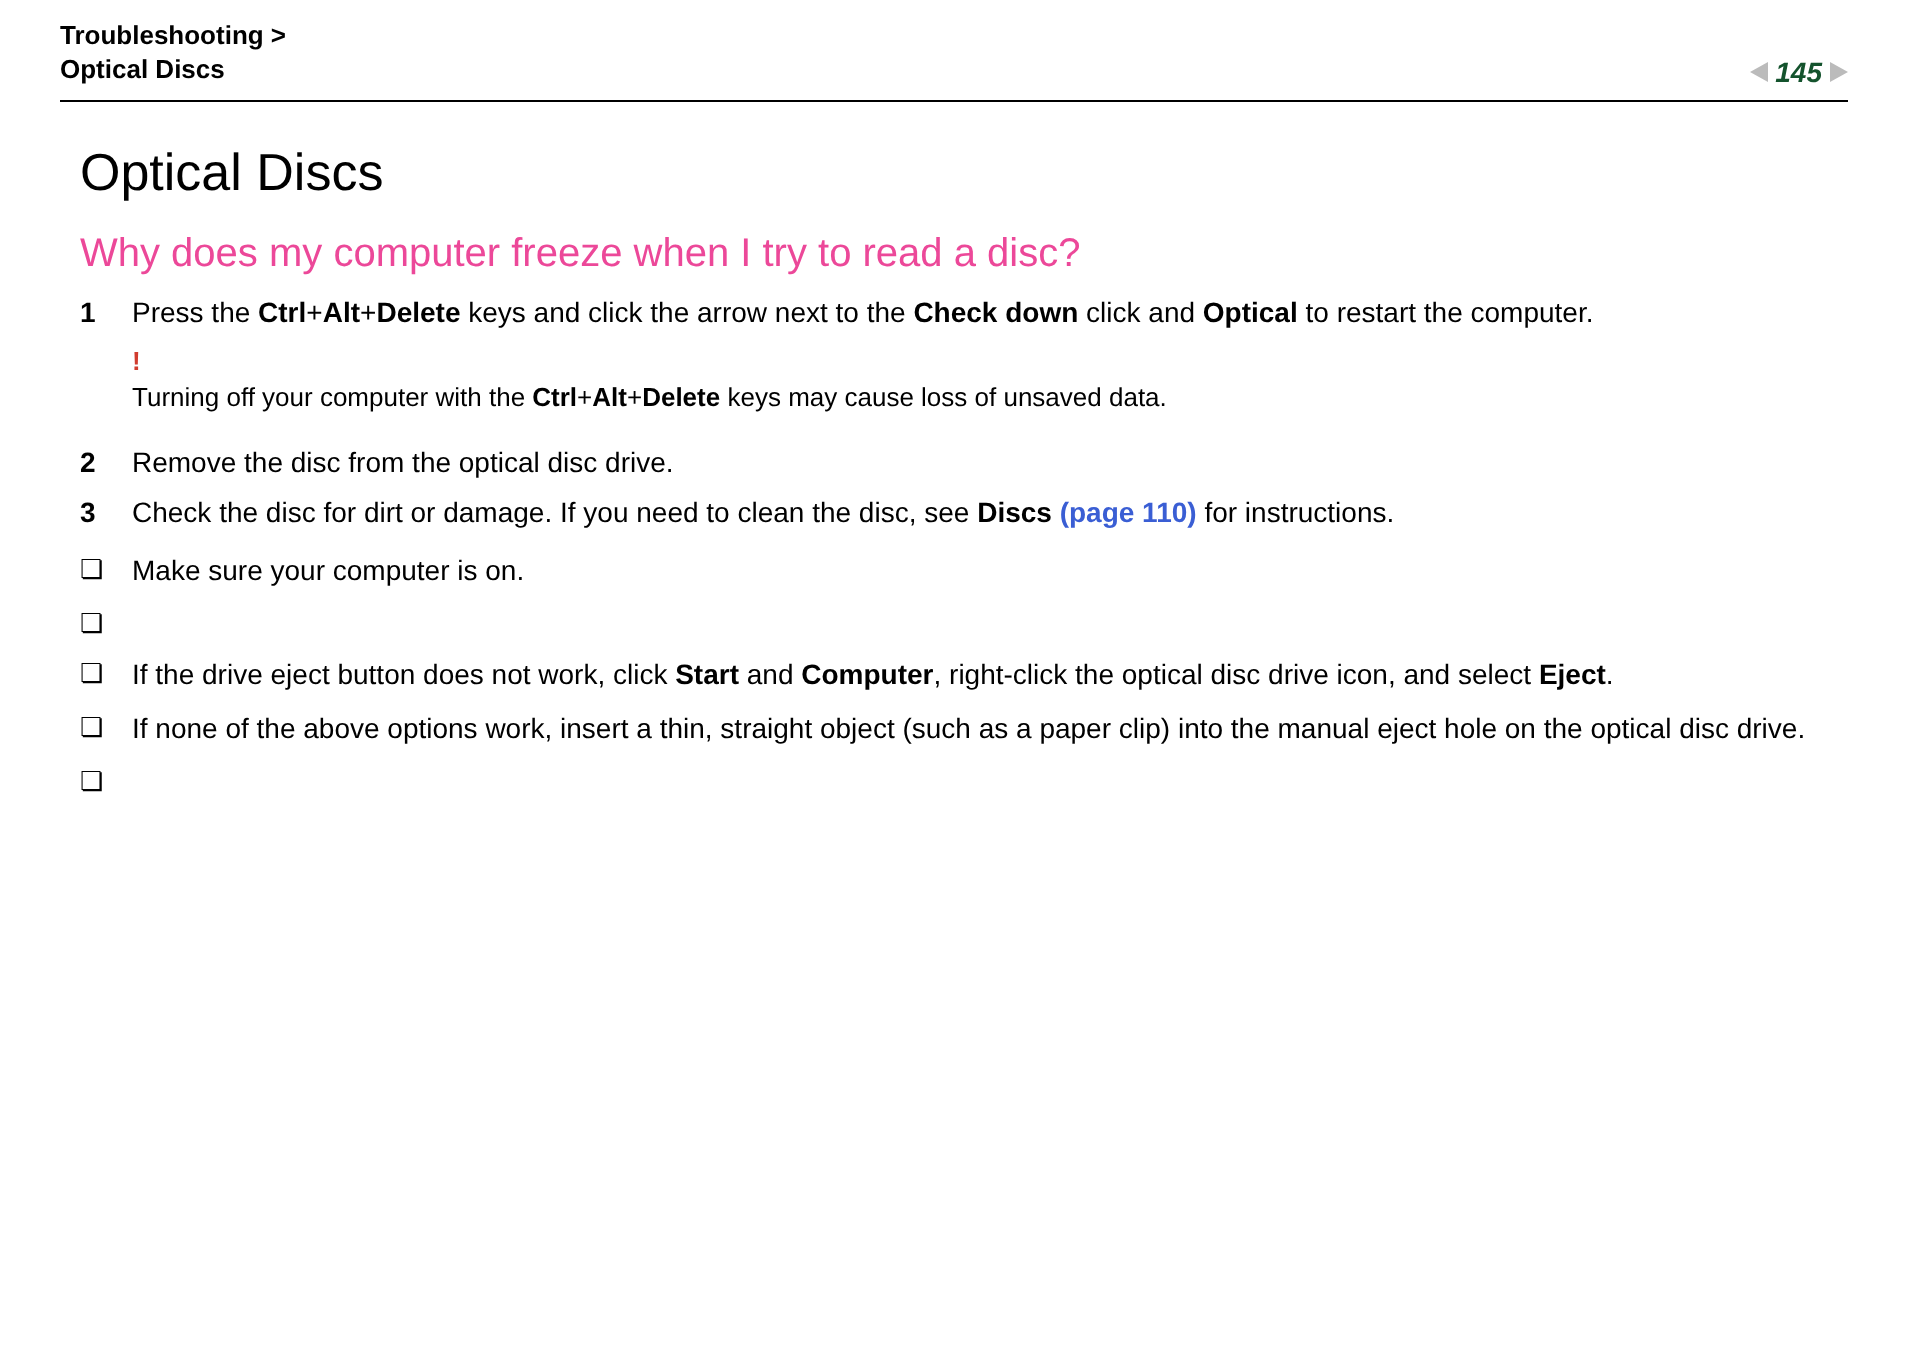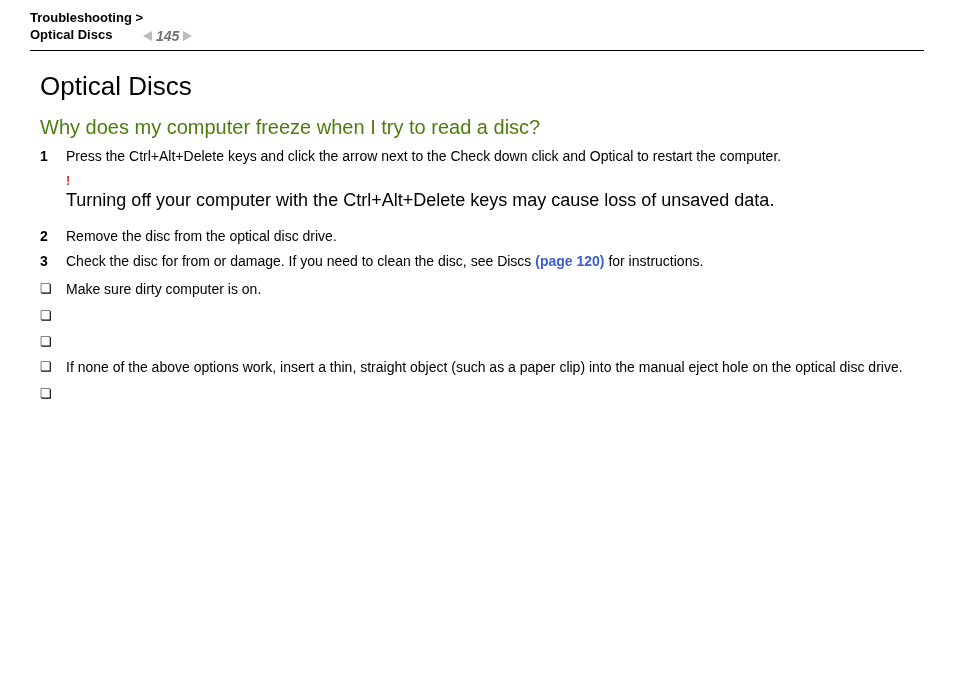--- a/index.html
+++ b/index.html
@@ -9,38 +9,38 @@
     color: #000;
     width: 954px;
     height: 674px;
     box-sizing: border-box;
   }
   .page {
     padding: 10px 30px 20px 30px;
   }
   .header {
     display: flex;
-    justify-content: flex-start;
+    justify-content: space-between;
     align-items: flex-end;
     border-bottom: 1px solid #000;
     padding-bottom: 6px;
     margin-bottom: 20px;
   }
   .breadcrumb {
     font-size: 13px;
     font-weight: bold;
     line-height: 1.3;
   }
   .pagenum-wrap {
     display: flex;
     align-items: center;
     gap: 2px;
   }
   .pagenum {
-    color: #737373;
+    color: #14532d;
     font-weight: bold;
     font-style: italic;
     font-size: 14px;
   }
   .tri-left {
     width: 0; height: 0;
     border-top: 5px solid transparent;
     border-bottom: 5px solid transparent;
     border-right: 9px solid #bbb;
     margin-right: 2px;
@@ -56,21 +56,21 @@
     padding-left: 10px;
   }
   h1 {
     font-size: 26px;
     font-weight: normal;
     margin: 10px 0 14px 0;
   }
   h2 {
     font-size: 20px;
     font-weight: normal;
-    color: #4d7c0f;
+    color: #ec4899;
     margin: 14px 0 8px 0;
   }
   p.intro {
     font-size: 14px;
     margin: 6px 0 10px 0;
   }
   ol.steps {
     list-style: none;
     padding: 0;
     margin: 0 0 10px 0;
@@ -91,21 +91,21 @@
   .warning {
     margin: 6px 0 8px 0;
   }
   .warning .bang {
     color: #d13c2e;
     font-weight: bold;
     font-size: 13px;
     display: block;
   }
   .warning .wtext {
-    font-size: 18px;
+    font-size: 13px;
     line-height: 1.3;
   }
   ul.bullets {
     list-style: none;
     padding: 0;
     margin: 4px 0 0 0;
     font-size: 14px;
   }
   ul.bullets > li {
     display: flex;
@@ -113,21 +113,21 @@
     line-height: 1.35;
   }
   ul.bullets > li .sq {
     min-width: 26px;
     font-size: 13px;
   }
   .link {
     color: #3a5ed4;
     font-weight: bold;
   }
-  b { font-weight: normal; }
+  b { font-weight: bold; }
 </style>
 </head>
 <body>
 
 <div class="page">
 
   <div class="header">
     <div class="breadcrumb">
       <div>Troubleshooting &gt;</div>
       <div>Optical Discs</div>
@@ -157,35 +157,38 @@
           </div>
         </span>
       </li>
       <li>
         <span class="num">2</span>
         <span class="body">Remove the disc from the optical disc drive.</span>
       </li>
       <li>
         <span class="num">3</span>
         <span class="body">
-          <span>Check the disc for from or damage. If you need to clean the disc, see </span><b>Discs </b><span class="link">(page 120)</span><span> for instructions.</span>
+          <span>Check the disc for dirt or damage. If you need to clean the disc, see </span><b>Discs </b><span class="link">(page 110)</span><span> for instructions.</span>
         </span>
       </li>
     </ol>
 
     <ul class="bullets">
       <li>
         <span class="sq">❏</span>
-        <span>Make sure dirty computer is on.</span>
+        <span>Make sure your computer is on.</span>
       </li>
       <li>
         <span class="sq">❏</span>
       </li>
       <li>
         <span class="sq">❏</span>
+        <span>
+          <span>If the drive eject button does not work, click </span><b>Start</b><span> and </span><b>Computer</b><span>, right-click the optical disc drive icon, and select </span><b>Eject</b><span>.</span>
+        </span>
       </li>
       <li>
         <span class="sq">❏</span>
         <span>If none of the above options work, insert a thin, straight object (such as a paper clip) into the manual eject hole on the optical disc drive.</span>
       </li>
       <li>
         <span class="sq">❏</span>
       </li>
     </ul>
   </div>

